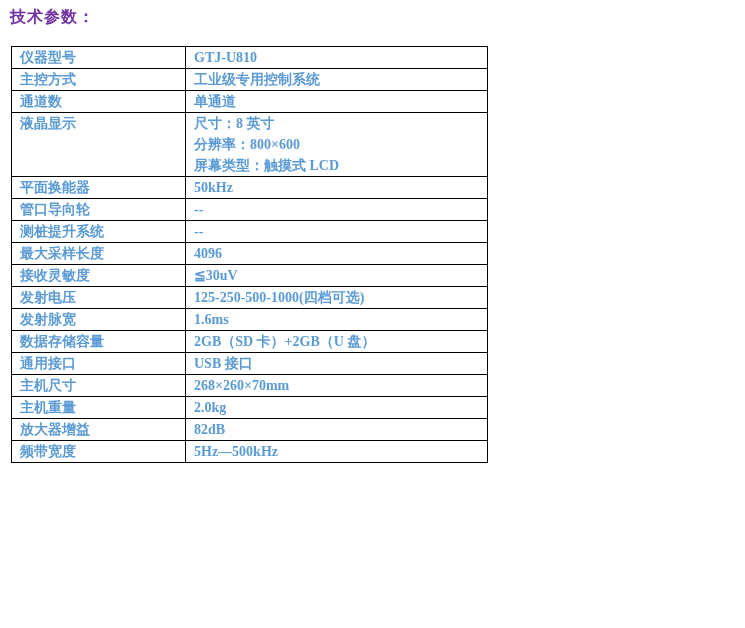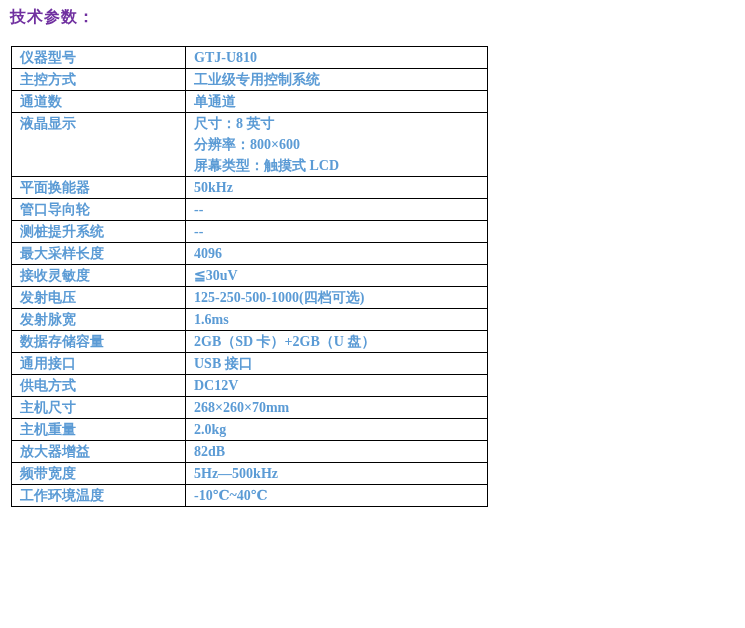--- a/index.html
+++ b/index.html
@@ -114,38 +114,30 @@
         </tr>
         <tr>
           <td class="col-label">数据存储容量</td>
           <td class="col-value">2GB（SD 卡）+2GB（U 盘）</td>
         </tr>
         <tr>
           <td class="col-label">通用接口</td>
           <td class="col-value">USB 接口</td>
         </tr>
         <tr>
-          <td class="col-label">供电方式</td>
-          <td class="col-value">DC12V</td>
-        </tr>
-        <tr>
           <td class="col-label">主机尺寸</td>
           <td class="col-value">268×260×70mm</td>
         </tr>
         <tr>
           <td class="col-label">主机重量</td>
           <td class="col-value">2.0kg</td>
         </tr>
         <tr>
           <td class="col-label">放大器增益</td>
           <td class="col-value">82dB</td>
         </tr>
         <tr>
           <td class="col-label">频带宽度</td>
           <td class="col-value">5Hz—500kHz</td>
         </tr>
-        <tr>
-          <td class="col-label">工作环境温度</td>
-          <td class="col-value">-10℃~40℃</td>
-        </tr>
       </tbody>
   </table>
 </div>
 
 </body></html>

